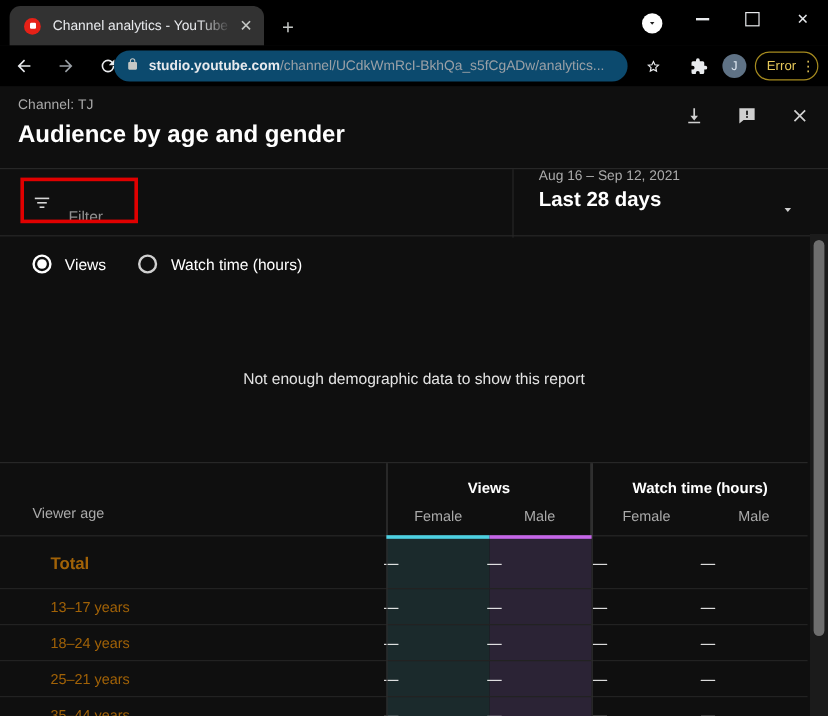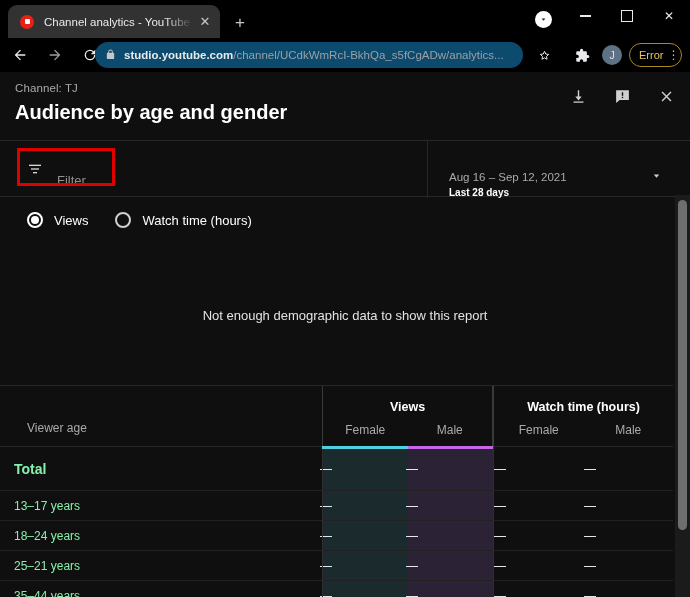--- a/index.html
+++ b/index.html
@@ -122,25 +122,25 @@
     border-radius: 2px;
   }
   .filter-btn .ficon { color: #d6d6d6; display: flex; margin-right: 14px; }
   .filter-btn .ftext { font-size: 13px; color: #909090; margin-top: 24px; }
   .hl-box {
     position: absolute; left: 0px; top: -4px; width: 98px; height: 38px;
     border: 3px solid #e00000; pointer-events: none;
   }
   .daterange {
     position: absolute; right: 0; top: 0; height: 57px; width: 263px;
-    border-left: 1px solid #272727; display: flex; align-items: flex-end;
+    border-left: 1px solid #272727; display: flex; align-items: flex-start;
     padding-left: 21px;
   }
   .dr-sub { font-size: 11.5px; color: #aaaaaa; }
-  .dr-main { font-size: 10px; font-weight: 700; color: #ffffff; margin-top: 4px; }
+  .dr-main { font-size: 17px; font-weight: 700; color: #ffffff; margin-top: 4px; }
   .dr-caret { position: absolute; right: 27px; top: 27px; }
 
   .metric-row { display: flex; align-items: center; height: 46px; padding-left: 27px; gap: 0; }
   .radio { display: flex; align-items: center; margin-right: 27px; }
   .radio .dot {
     width: 16px; height: 16px; border-radius: 50%; border: 2px solid #ffffff;
     display: flex; align-items: center; justify-content: center; flex: 0 0 auto;
   }
   .radio.off .dot { border-color: #d0d0d0; }
   .radio .dot i { width: 8px; height: 8px; border-radius: 50%; background: #ffffff; display:block; }
@@ -177,21 +177,21 @@
   .col-tint { position: absolute; top: 0; bottom: 0; z-index: 0; }
   .tint-f { left: 322px; width: 86px; background: #1b2a2c; }
   .tint-m { left: 408px; width: 85px; background: #2b2335; }
 
   .row {
     position: relative; display: flex; align-items: center;
     border-bottom: 1px solid #222222; z-index: 1;
   }
   .row.total { height: 44px; }
   .row.data  { height: 30px; }
-  .cell-age { width: 283px; padding-left: 14px; font-size: 12px; color: #86efac; }
+  .cell-age { width: 283px; padding-left: 42px; font-size: 12px; color: #a16207; }
   .row.total .cell-age { font-size: 14px; font-weight: 700; }
   .cell-val { width: 86px; text-align: center; font-size: 12px; color: #ffffff; }
   .cell-val.w { width: 90px; }
   .sep { position: absolute; top: 0; bottom: 0; width: 1px; background: #2e2e2e; z-index: 2; }
 
   
   .scrollbar {
     position: absolute; right: 0; top: 123px; width: 15px; bottom: 0;
     background: #1b1b1b;
   }

